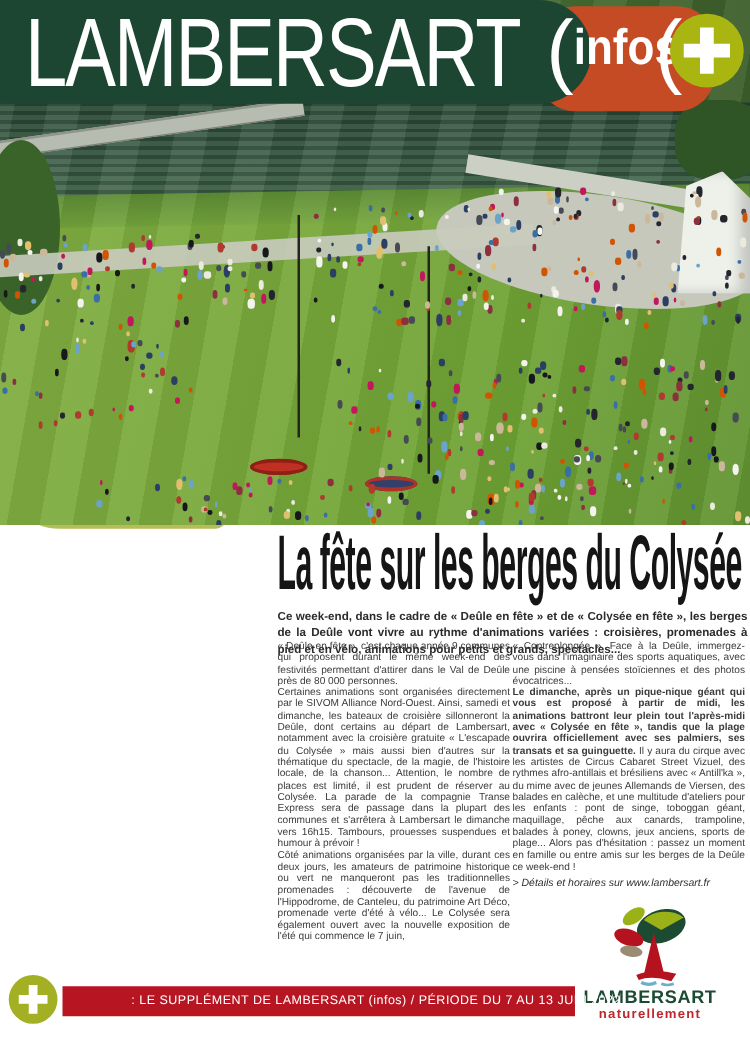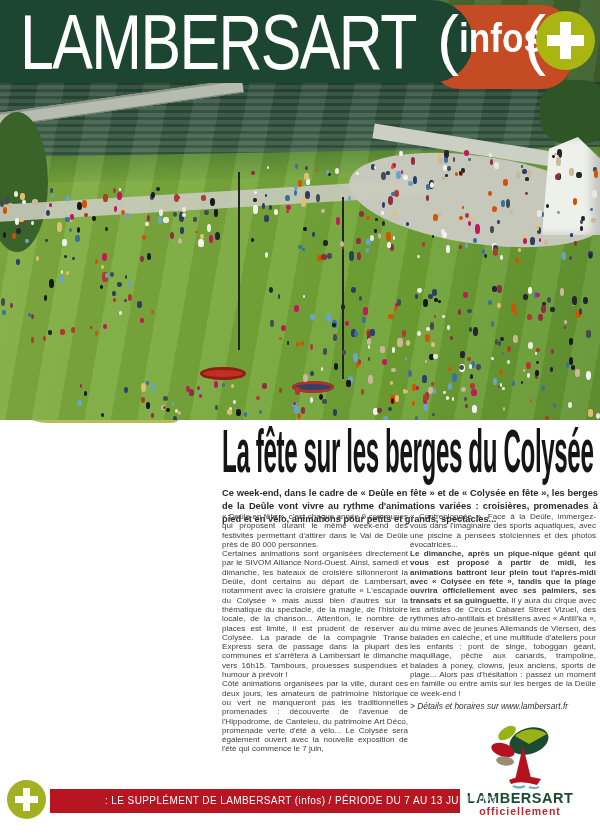--- a/index.html
+++ b/index.html
@@ -714,21 +714,21 @@
     <path d="M60 12 A20 14 0 0 1 92 10 L74 20 Z" fill="#9ab117"></path>
     <ellipse cx="52" cy="9" rx="10" ry="5.5" fill="#9ab117" transform="rotate(-35 52 9)"></ellipse>
     <ellipse cx="48" cy="26" rx="12" ry="6.5" fill="#b5121f" transform="rotate(18 48 26)"></ellipse>
     <ellipse cx="50" cy="37" rx="9" ry="4.5" fill="#9a8c72" transform="rotate(8 50 37)"></ellipse>
     <path d="M68 22 L60 56 L76 54 Z" fill="#b5121f"></path>
     <path d="M54 56 Q68 50 86 55 L82 61 Q66 56 56 60 Z" fill="#b5121f"></path>
     <path d="M58 62 q6 3 12 0" stroke="#6ab0c8" stroke-width="2.5" fill="none"></path>
     <path d="M74 63 q5 2 10 0" stroke="#6ab0c8" stroke-width="2" fill="none"></path>
   </svg>
   <div class="name">LAMBERSART</div>
-  <div class="tag">officiellement</div>
+  <div class="tag">naturellement</div>
 </div>
 
 <div id="foot-bar" class="abs">
   <span>: LE SUPPLÉMENT DE LAMBERSART (infos) / PÉRIODE DU 7 AU 13 JUIN 2022</span>
 </div>
 <div id="foot-circle" class="abs">
   <div class="plus-shape ph"></div>
     <div class="plus-shape pv"></div>
 </div>
 

